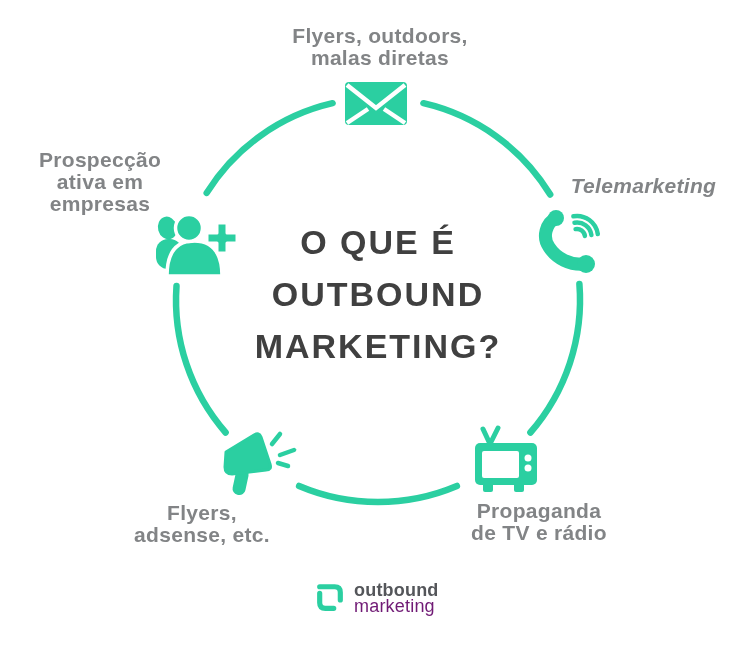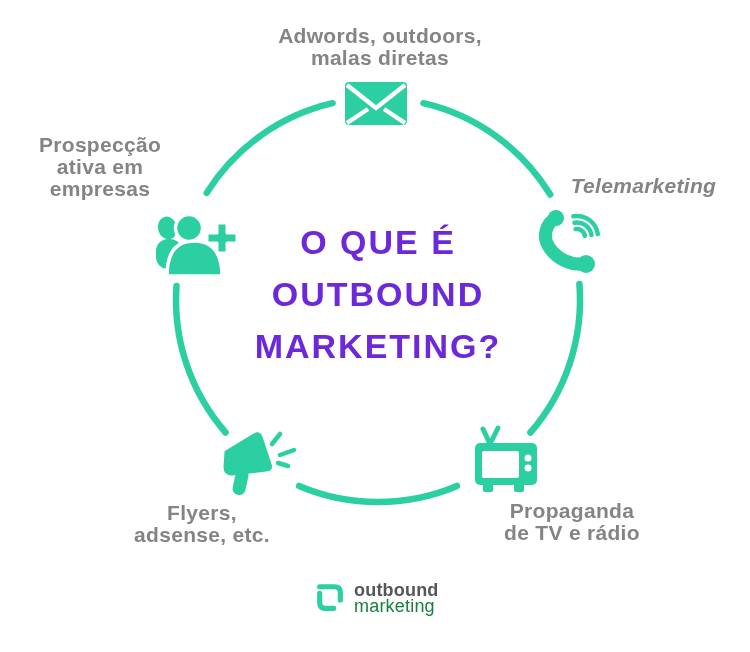--- a/index.html
+++ b/index.html
@@ -7,32 +7,32 @@
     position:relative;width:750px;height:652px;background:#ffffff;overflow:hidden;
     font-family:"Liberation Sans", sans-serif;
   }
   .art{position:absolute;left:0;top:0;}
   .label{
     position:absolute;color:#828486;font-weight:bold;font-size:21px;line-height:22px;
     letter-spacing:0.3px;text-align:center;white-space:pre-line;
   }
   .title{
     position:absolute;left:203px;top:216px;width:350px;text-align:center;
-    color:#6d28d9;font-weight:bold;font-size:34px;line-height:52px;letter-spacing:2px;
+    color:#404040;font-weight:bold;font-size:34px;line-height:52px;letter-spacing:2px;
     white-space:pre-line;
   }
   .lbl-top{left:250px;top:25px;width:260px;}
-  .lbl-left{left:5px;top:134px;width:190px;}
+  .lbl-left{left:5px;top:149px;width:190px;}
   .lbl-right{left:551px;top:175px;width:185px;font-style:italic;}
   .lbl-bl{left:97px;top:502px;width:210px;}
-  .lbl-br{left:466px;top:500px;width:212px;text-align:center;}
+  .lbl-br{left:433px;top:500px;width:212px;text-align:center;}
   .logo{position:absolute;left:315px;top:582px;display:flex;align-items:center;gap:9px;}
   .logo-text{display:flex;flex-direction:column;justify-content:center;}
   .logo-word1{color:#54565a;font-weight:bold;font-size:18px;line-height:16px;letter-spacing:0.2px;}
-  .logo-word2{color:#15803d;font-weight:normal;font-size:18px;line-height:16px;letter-spacing:0.2px;}
+  .logo-word2{color:#701a75;font-weight:normal;font-size:18px;line-height:16px;letter-spacing:0.2px;}
 </style>
 </head>
 <body>
 
 <div class="stage">
 
   <svg class="art" width="750" height="652" viewBox="0 0 750 652">
 
     <g stroke="#2BCFA1" stroke-width="6.5" fill="none" stroke-linecap="round">
       <path d="M423.4 103.2 A202 202 0 0 1 550.2 194.5"></path>
@@ -85,21 +85,21 @@
 
     <g transform="translate(156,211)">
       <ellipse cx="11.5" cy="17" rx="9.5" ry="11.5" fill="#2BCFA1" transform="rotate(-15 11.5 17)"></ellipse>
       <rect x="0" y="28" width="26" height="30" rx="12" fill="#2BCFA1"></rect>
       <path d="M11 65 Q11 30 38 30 Q66 30 66 65 Z" fill="#2BCFA1" stroke="#ffffff" stroke-width="3.5"></path>
       <circle cx="33" cy="17" r="13.5" fill="#2BCFA1" stroke="#ffffff" stroke-width="3.5"></circle>
       <path d="M61 12 H71 V22 H81 V32 H71 V42 H61 V32 H51 V22 H61 Z" fill="#2BCFA1" stroke="#ffffff" stroke-width="3" stroke-linejoin="round"></path>
     </g>
   </svg>
 
-  <div class="label lbl-top">Adwords, outdoors,
+  <div class="label lbl-top">Flyers, outdoors,
 malas diretas</div>
   <div class="label lbl-right">Telemarketing</div>
   <div class="label lbl-br">Propaganda
 de TV e rádio</div>
   <div class="label lbl-bl">Flyers,
 adsense, etc.</div>
   <div class="label lbl-left">Prospecção
 ativa em
 empresas</div>
 

